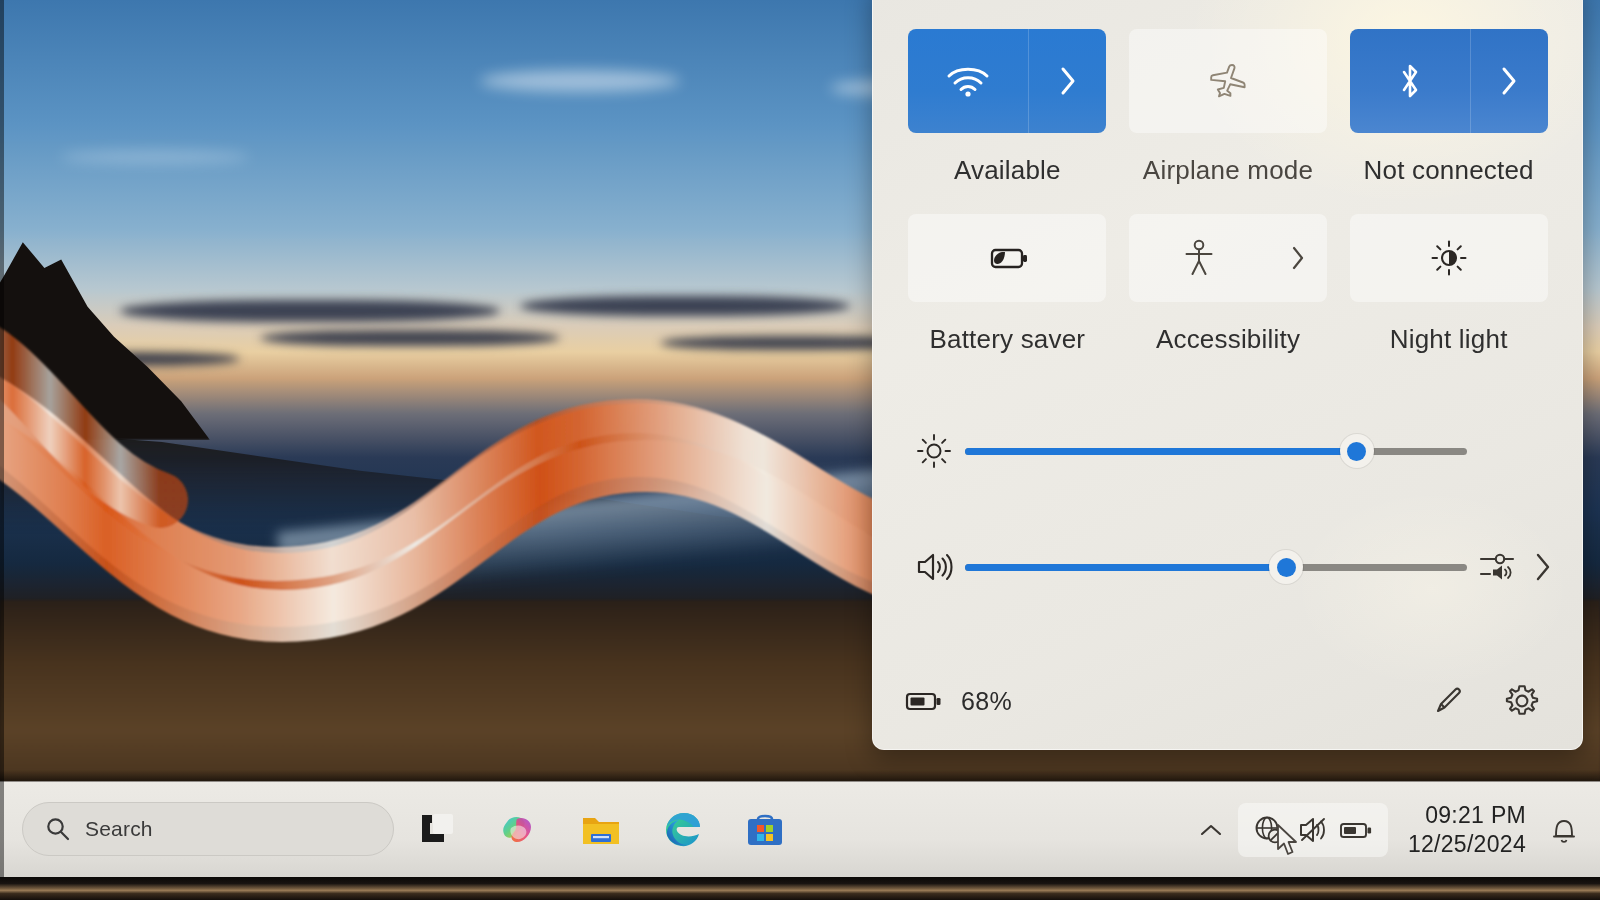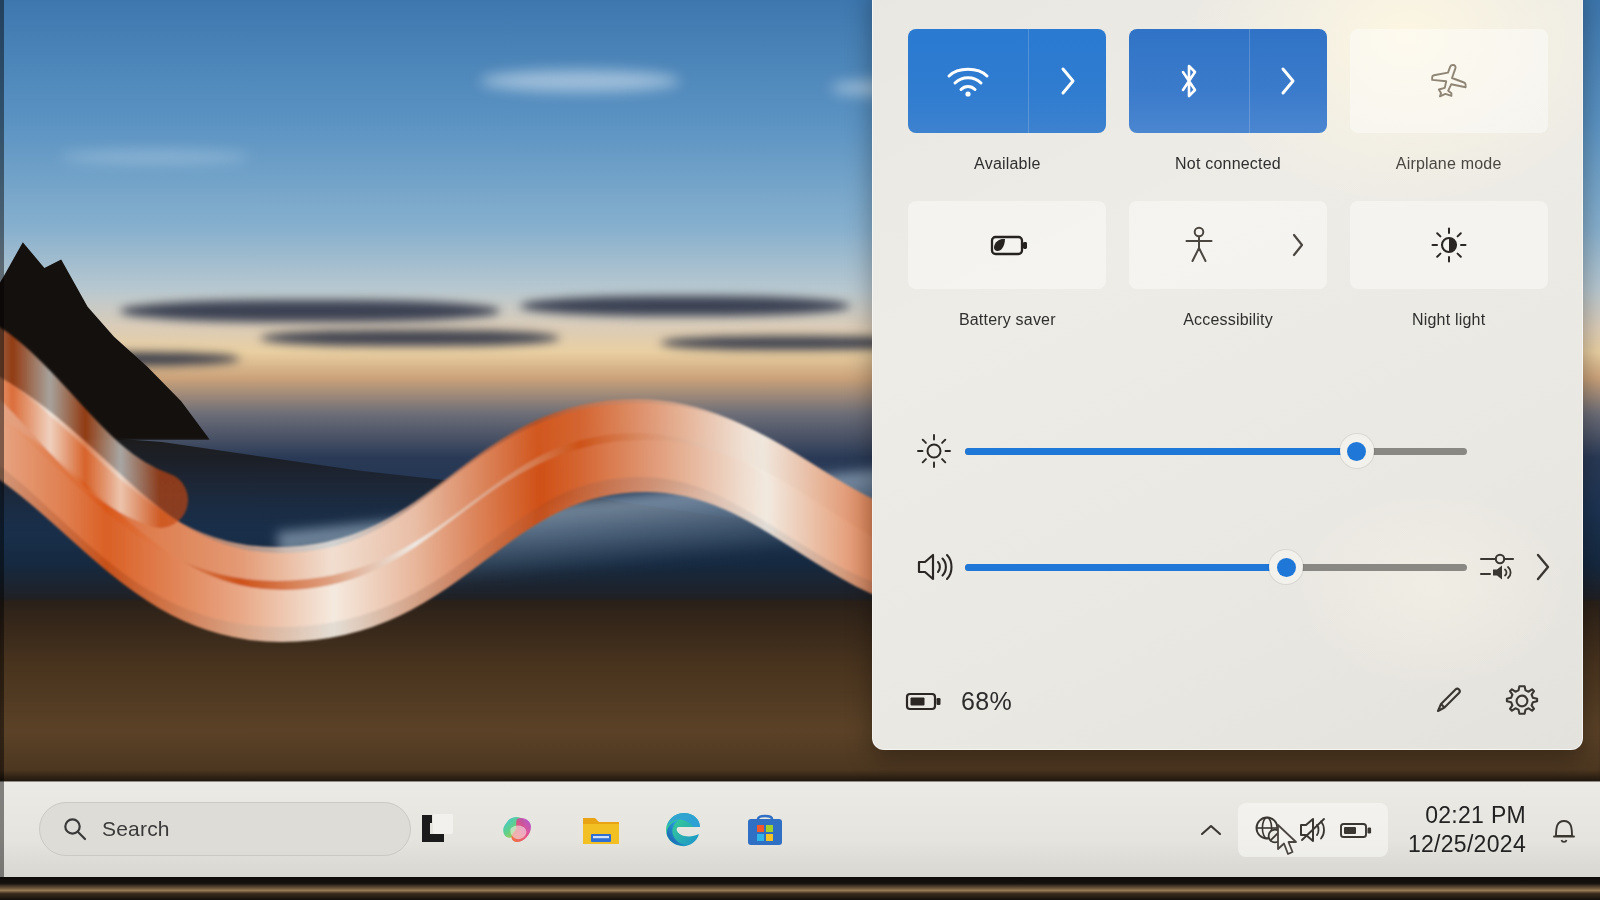--- a/index.html
+++ b/index.html
@@ -78,21 +78,21 @@
   }
 
   
   #taskbar {
     position: absolute; left: 0; top: 782px; width: 1600px; height: 95px;
     background: linear-gradient(180deg,#eceae5 0%, #e6e4df 60%, #d8d6d1 100%);
     box-shadow: 0 -1px 0 rgba(255,255,255,0.5);
     display: flex; align-items: center;
   }
   #searchbox {
-    position: absolute; left: 39px; top: 20px; width: 372px; height: 54px;
+    position: absolute; left: 22px; top: 20px; width: 372px; height: 54px;
     background: #dedcd7;
     border: 1px solid #cbc9c4;
     border-radius: 27px;
     display: flex; align-items: center; gap: 14px;
     padding-left: 22px;
   }
   #searchbox .sp { font-size: 21px; color: #3a3a3a; letter-spacing: .2px; }
   .tb-icons { position: absolute; left: 415px; top: 0; height: 95px; display: flex; align-items: center; gap: 38px; }
   .tb-icon { width: 44px; height: 44px; display: flex; align-items: center; justify-content: center; }
 
@@ -143,21 +143,21 @@
     display: flex; align-items: center;
     position: relative;
     overflow: hidden;
   }
   .tile.on { background: linear-gradient(180deg,#2a7ad2 0%, #2f7cd0 60%, #3d82cf 100%); }
   .tile.on.bt { background: linear-gradient(180deg,#3073c6 0%, #3b7bcb 60%, #4b86d0 100%); }
   .tile.off { background: rgba(255,255,255,0.42); }
   .tile .half-icon { flex: 1; display: flex; align-items: center; justify-content: center; }
   .tile .half-arrow { width: 78px; display: flex; align-items: center; justify-content: center; border-left: 1px solid rgba(255,255,255,0.18); height: 100%; }
   .tile.full .half-icon { flex: 1; }
-  .tile-label { margin-top: 22px; font-size: 16px; color: #2f2f2f; letter-spacing: .2px; white-space: nowrap; }
+  .tile-label { margin-top: 22px; font-size: 26px; color: #2f2f2f; letter-spacing: .2px; white-space: nowrap; }
   .tile-label.dim { color: #4a4641; }
 
   .row2 { margin-top: 28px; }
   .tile.small { height: 88px; }
   .tile.small .half-arrow { width: 58px; border-left: none; }
 
   
   .slider-row {
     position: absolute; left: 30px; width: 650px; height: 60px;
     display: flex; align-items: center;
@@ -280,44 +280,44 @@
           <div class="half-arrow">
             <svg width="20" height="34" viewBox="0 0 20 34">
               <path d="M5 5 L 15 17 L 5 29" fill="none" stroke="#fff" stroke-width="3" stroke-linecap="round" stroke-linejoin="round"></path>
             </svg>
           </div>
         </div>
         <div class="tile-label">Available</div>
       </div>
 
       <div class="tile-cell">
+        <div class="tile off full">
+          <div class="half-icon">
+            <svg width="44" height="40" viewBox="0 0 44 40">
+              <path d="M26 4 c2 0 3 1.6 2.4 3.4 L25 17 l12 4.5 c1 .4 1.6 1.2 1.6 2.2 v2.6 l-14.4-3 -3 6.4 3.2 2.6 v2.6 l-6-2 -5.4 2.4 1-3.2 -2.2-3.6 6-1.6 1.4-6.6 -14-1.4 v-2.6 c0-1 .7-1.8 1.7-2 L21 11.6 l2.2-6 C23.6 4.6 24.6 4 26 4 z" fill="none" stroke="#8f8575" stroke-width="1.9" stroke-linejoin="round"></path>
+            </svg>
+          </div>
+        </div>
+        <div class="tile-label dim">Airplane mode</div>
+      </div>
+
+      <div class="tile-cell">
         <div class="tile on bt">
           <div class="half-icon">
             <svg width="26" height="40" viewBox="0 0 26 40">
               <path d="M7 11 L19 29 L13 35 L13 5 L19 11 L7 29" fill="none" stroke="#fff" stroke-width="2.6" stroke-linejoin="round" stroke-linecap="round"></path>
             </svg>
           </div>
           <div class="half-arrow">
             <svg width="20" height="34" viewBox="0 0 20 34">
               <path d="M5 5 L 15 17 L 5 29" fill="none" stroke="#fff" stroke-width="3" stroke-linecap="round" stroke-linejoin="round"></path>
             </svg>
           </div>
         </div>
         <div class="tile-label">Not connected</div>
-      </div>
-
-      <div class="tile-cell">
-        <div class="tile off full">
-          <div class="half-icon">
-            <svg width="44" height="40" viewBox="0 0 44 40">
-              <path d="M26 4 c2 0 3 1.6 2.4 3.4 L25 17 l12 4.5 c1 .4 1.6 1.2 1.6 2.2 v2.6 l-14.4-3 -3 6.4 3.2 2.6 v2.6 l-6-2 -5.4 2.4 1-3.2 -2.2-3.6 6-1.6 1.4-6.6 -14-1.4 v-2.6 c0-1 .7-1.8 1.7-2 L21 11.6 l2.2-6 C23.6 4.6 24.6 4 26 4 z" fill="none" stroke="#8f8575" stroke-width="1.9" stroke-linejoin="round"></path>
-            </svg>
-          </div>
-        </div>
-        <div class="tile-label dim">Airplane mode</div>
       </div>
 
       <div class="tile-cell row2">
         <div class="tile off small full">
           <div class="half-icon">
             <svg width="50" height="34" viewBox="0 0 50 34">
               <rect x="10" y="9" width="30" height="17" rx="3.5" fill="none" stroke="#262220" stroke-width="2.3"></rect>
               <rect x="41" y="14" width="4" height="7" rx="1.4" fill="#262220"></rect>
               <path d="M20 11 c-5 1 -8 5 -8 8.6 0 2 1.4 3.4 3.4 3.4 4 0 7.4-4.6 7.6-12 -1 0 -2 0 -3 0 z" fill="#262220"></path>
             </svg>
@@ -567,21 +567,21 @@
         <div class="tray-ico">
           <svg width="36" height="24" viewBox="0 0 36 24">
             <rect x="2" y="6" width="25" height="13" rx="2.6" fill="none" stroke="#3a3631" stroke-width="1.9"></rect>
             <rect x="5" y="9" width="12" height="7" rx="1" fill="#3a3631"></rect>
             <rect x="28.5" y="9.5" width="3.6" height="6" rx="1.2" fill="#3a3631"></rect>
           </svg>
         </div>
       </div>
 
       <div id="clock">
-        <div>02:21 PM</div>
+        <div>09:21 PM</div>
         <div>12/25/2024</div>
       </div>
 
       <div id="bell">
         <svg width="32" height="34" viewBox="0 0 32 34">
           <path d="M8 23 C 8 14, 9 8, 16 8 C 23 8, 24 14, 24 23 Z" fill="none" stroke="#3a3631" stroke-width="1.9" stroke-linejoin="round"></path>
           <line x1="6" y1="23.5" x2="26" y2="23.5" stroke="#3a3631" stroke-width="1.9" stroke-linecap="round"></line>
           <path d="M13.5 27 C 14 29.5, 18 29.5, 18.5 27" fill="none" stroke="#3a3631" stroke-width="1.7"></path>
         </svg>
       </div>

